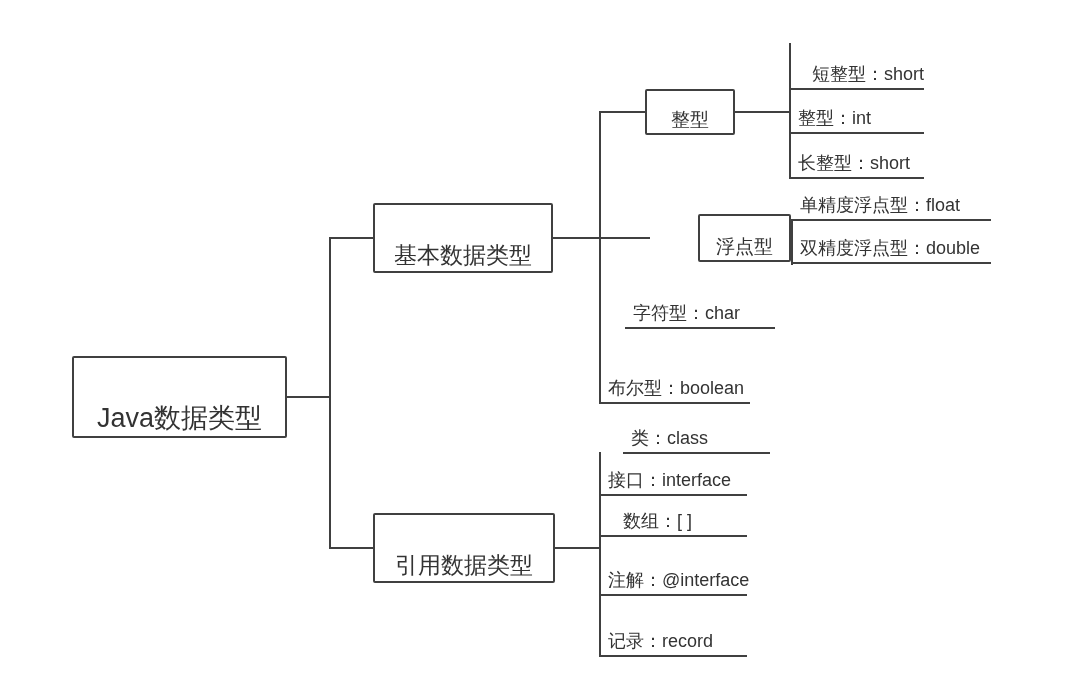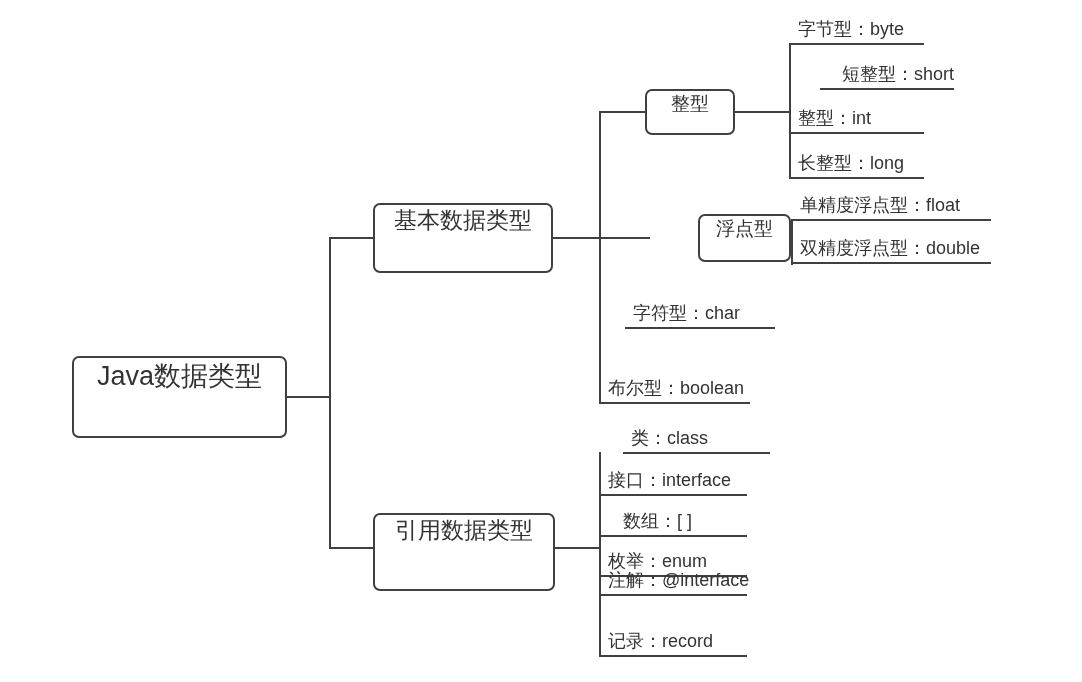--- a/index.html
+++ b/index.html
@@ -13,23 +13,23 @@
     width:1082px;height:682px;
     background:var(--bg);
     font-family:"Liberation Sans","DejaVu Sans",sans-serif;
     color:var(--text);
     overflow:hidden;
   }
   .box{
     position:absolute;
     box-sizing:border-box;
     border:2px solid var(--line);
-    border-radius:7px;
+    border-radius:2px;
     background:#fff;
-    display:flex;align-items:flex-start;justify-content:center;
+    display:flex;align-items:flex-end;justify-content:center;
     white-space:nowrap;
   }
   .leaf{
     position:absolute;
     box-sizing:border-box;
     height:32px;
     border-bottom:2px solid var(--line);
     display:flex;align-items:flex-end;
     padding:0 0 3px 8px;
     font-size:18px;
@@ -64,43 +64,41 @@
   <div class="vline" style="left:599px;top:452px;height:205px;"></div>
 
   <div class="box" style="left:72px;top:356px;width:215px;height:82px;font-size:27px;">
       <span>Java数据类型</span>
     </div>
 
   <div class="box" style="left:373px;top:203px;width:180px;height:70px;font-size:23px;">
       <span>基本数据类型</span>
     </div>
 
-  <div class="box" style="left:373px;top:513px;width:182px;height:78px;font-size:23px;">
+  <div class="box" style="left:373px;top:513px;width:182px;height:70px;font-size:23px;">
       <span>引用数据类型</span>
     </div>
 
   <div class="box" style="left:645px;top:89px;width:90px;height:46px;font-size:19px;">
       <span>整型</span>
     </div>
 
   <div class="box" style="left:650px;top:214px;width:93px;height:48px;font-size:19px;margin-left:48px;">
       <span>浮点型</span>
     </div>
 
-  <div class="leaf" style="left:790px;top:13px;width:134px;">字节型：byte</div>
-  <div class="leaf" style="left:820px;top:58px;width:134px;padding-left:22px;">短整型：short</div>
+  <div class="leaf" style="left:790px;top:58px;width:134px;padding-left:22px;">短整型：short</div>
   <div class="leaf" style="left:790px;top:102px;width:134px;">整型：int</div>
-  <div class="leaf" style="left:790px;top:147px;width:134px;">长整型：long</div>
+  <div class="leaf" style="left:790px;top:147px;width:134px;">长整型：short</div>
 
   <div class="leaf" style="left:792px;top:189px;width:199px;">单精度浮点型：float</div>
   <div class="leaf" style="left:792px;top:232px;width:199px;">双精度浮点型：double</div>
 
   <div class="leaf" style="left:600px;top:297px;width:150px;margin-left:25px;">字符型：char</div>
   <div class="leaf" style="left:600px;top:372px;width:150px;text-align:center;">布尔型：boolean</div>
 
   <div class="leaf" style="left:600px;top:422px;width:147px;margin-left:23px;">类：class</div>
   <div class="leaf" style="left:600px;top:464px;width:147px;">接口：interface</div>
   <div class="leaf" style="left:600px;top:505px;width:147px;padding-left:23px;">数组：[ ]</div>
-  <div class="leaf" style="left:600px;top:545px;width:147px;">枚举：enum</div>
   <div class="leaf" style="left:600px;top:564px;width:147px;">注解：@interface</div>
   <div class="leaf" style="left:600px;top:625px;width:147px;">记录：record</div>
 
 </div>
 
 </body></html>

